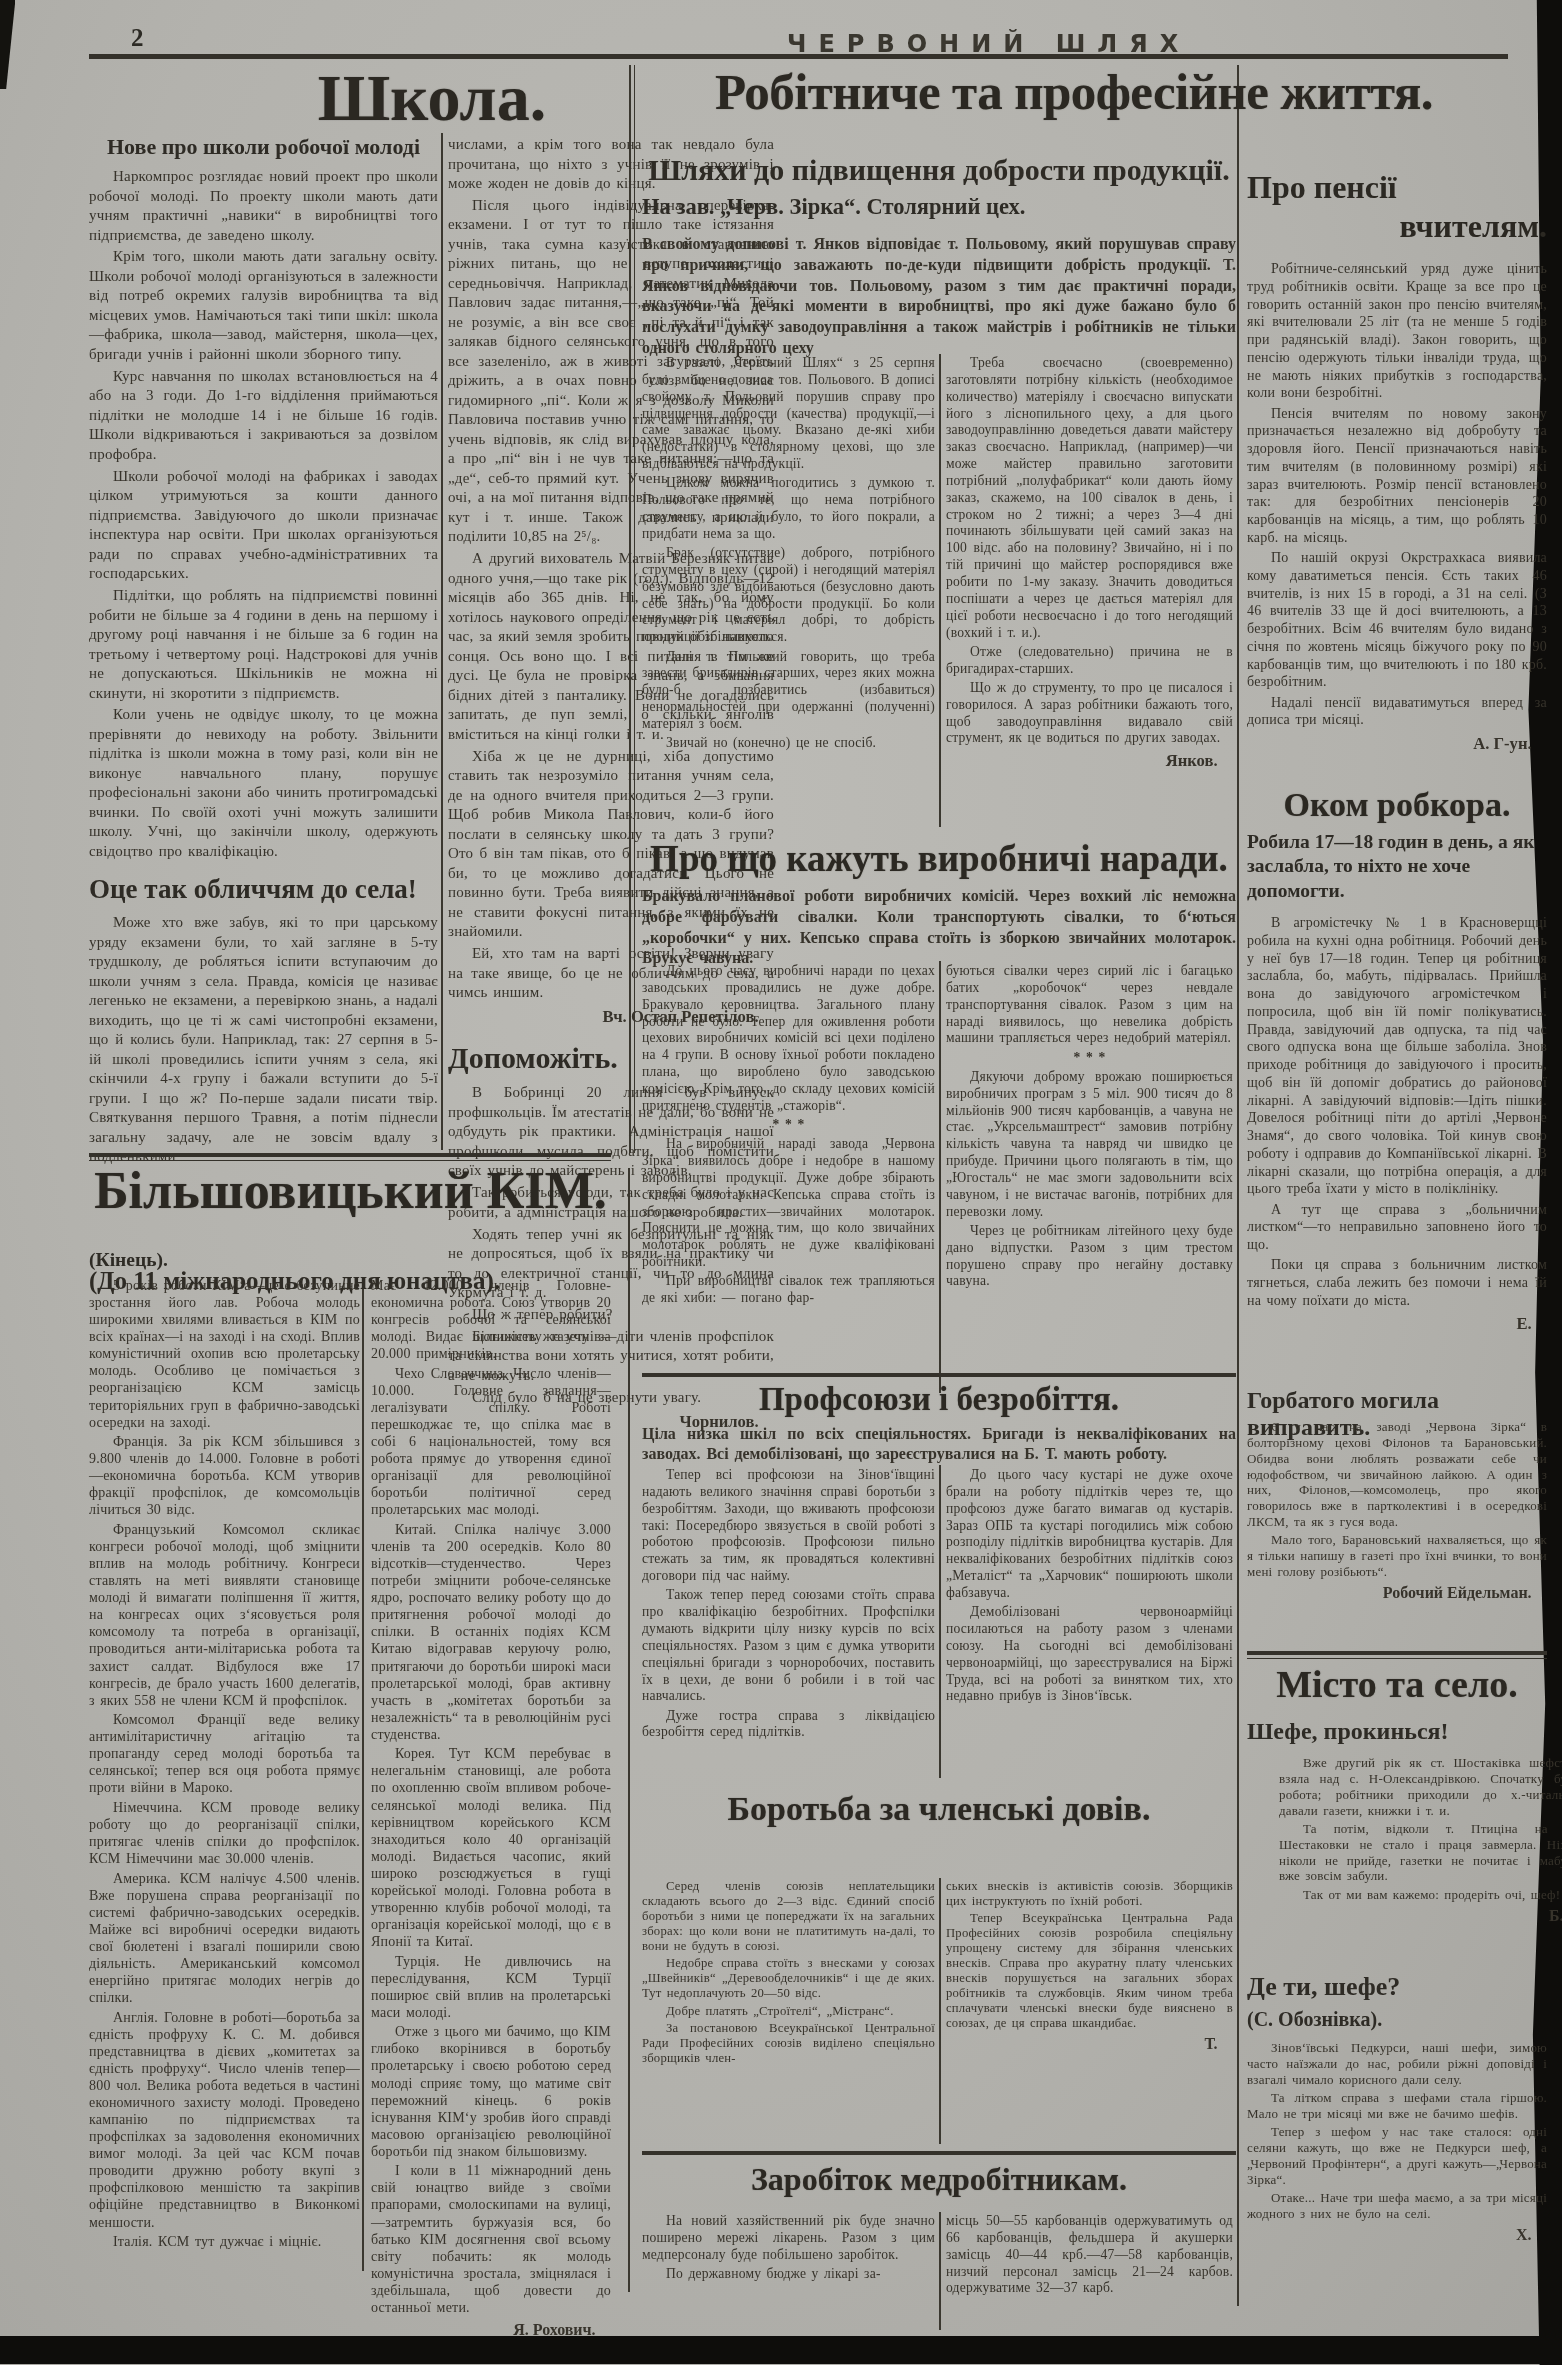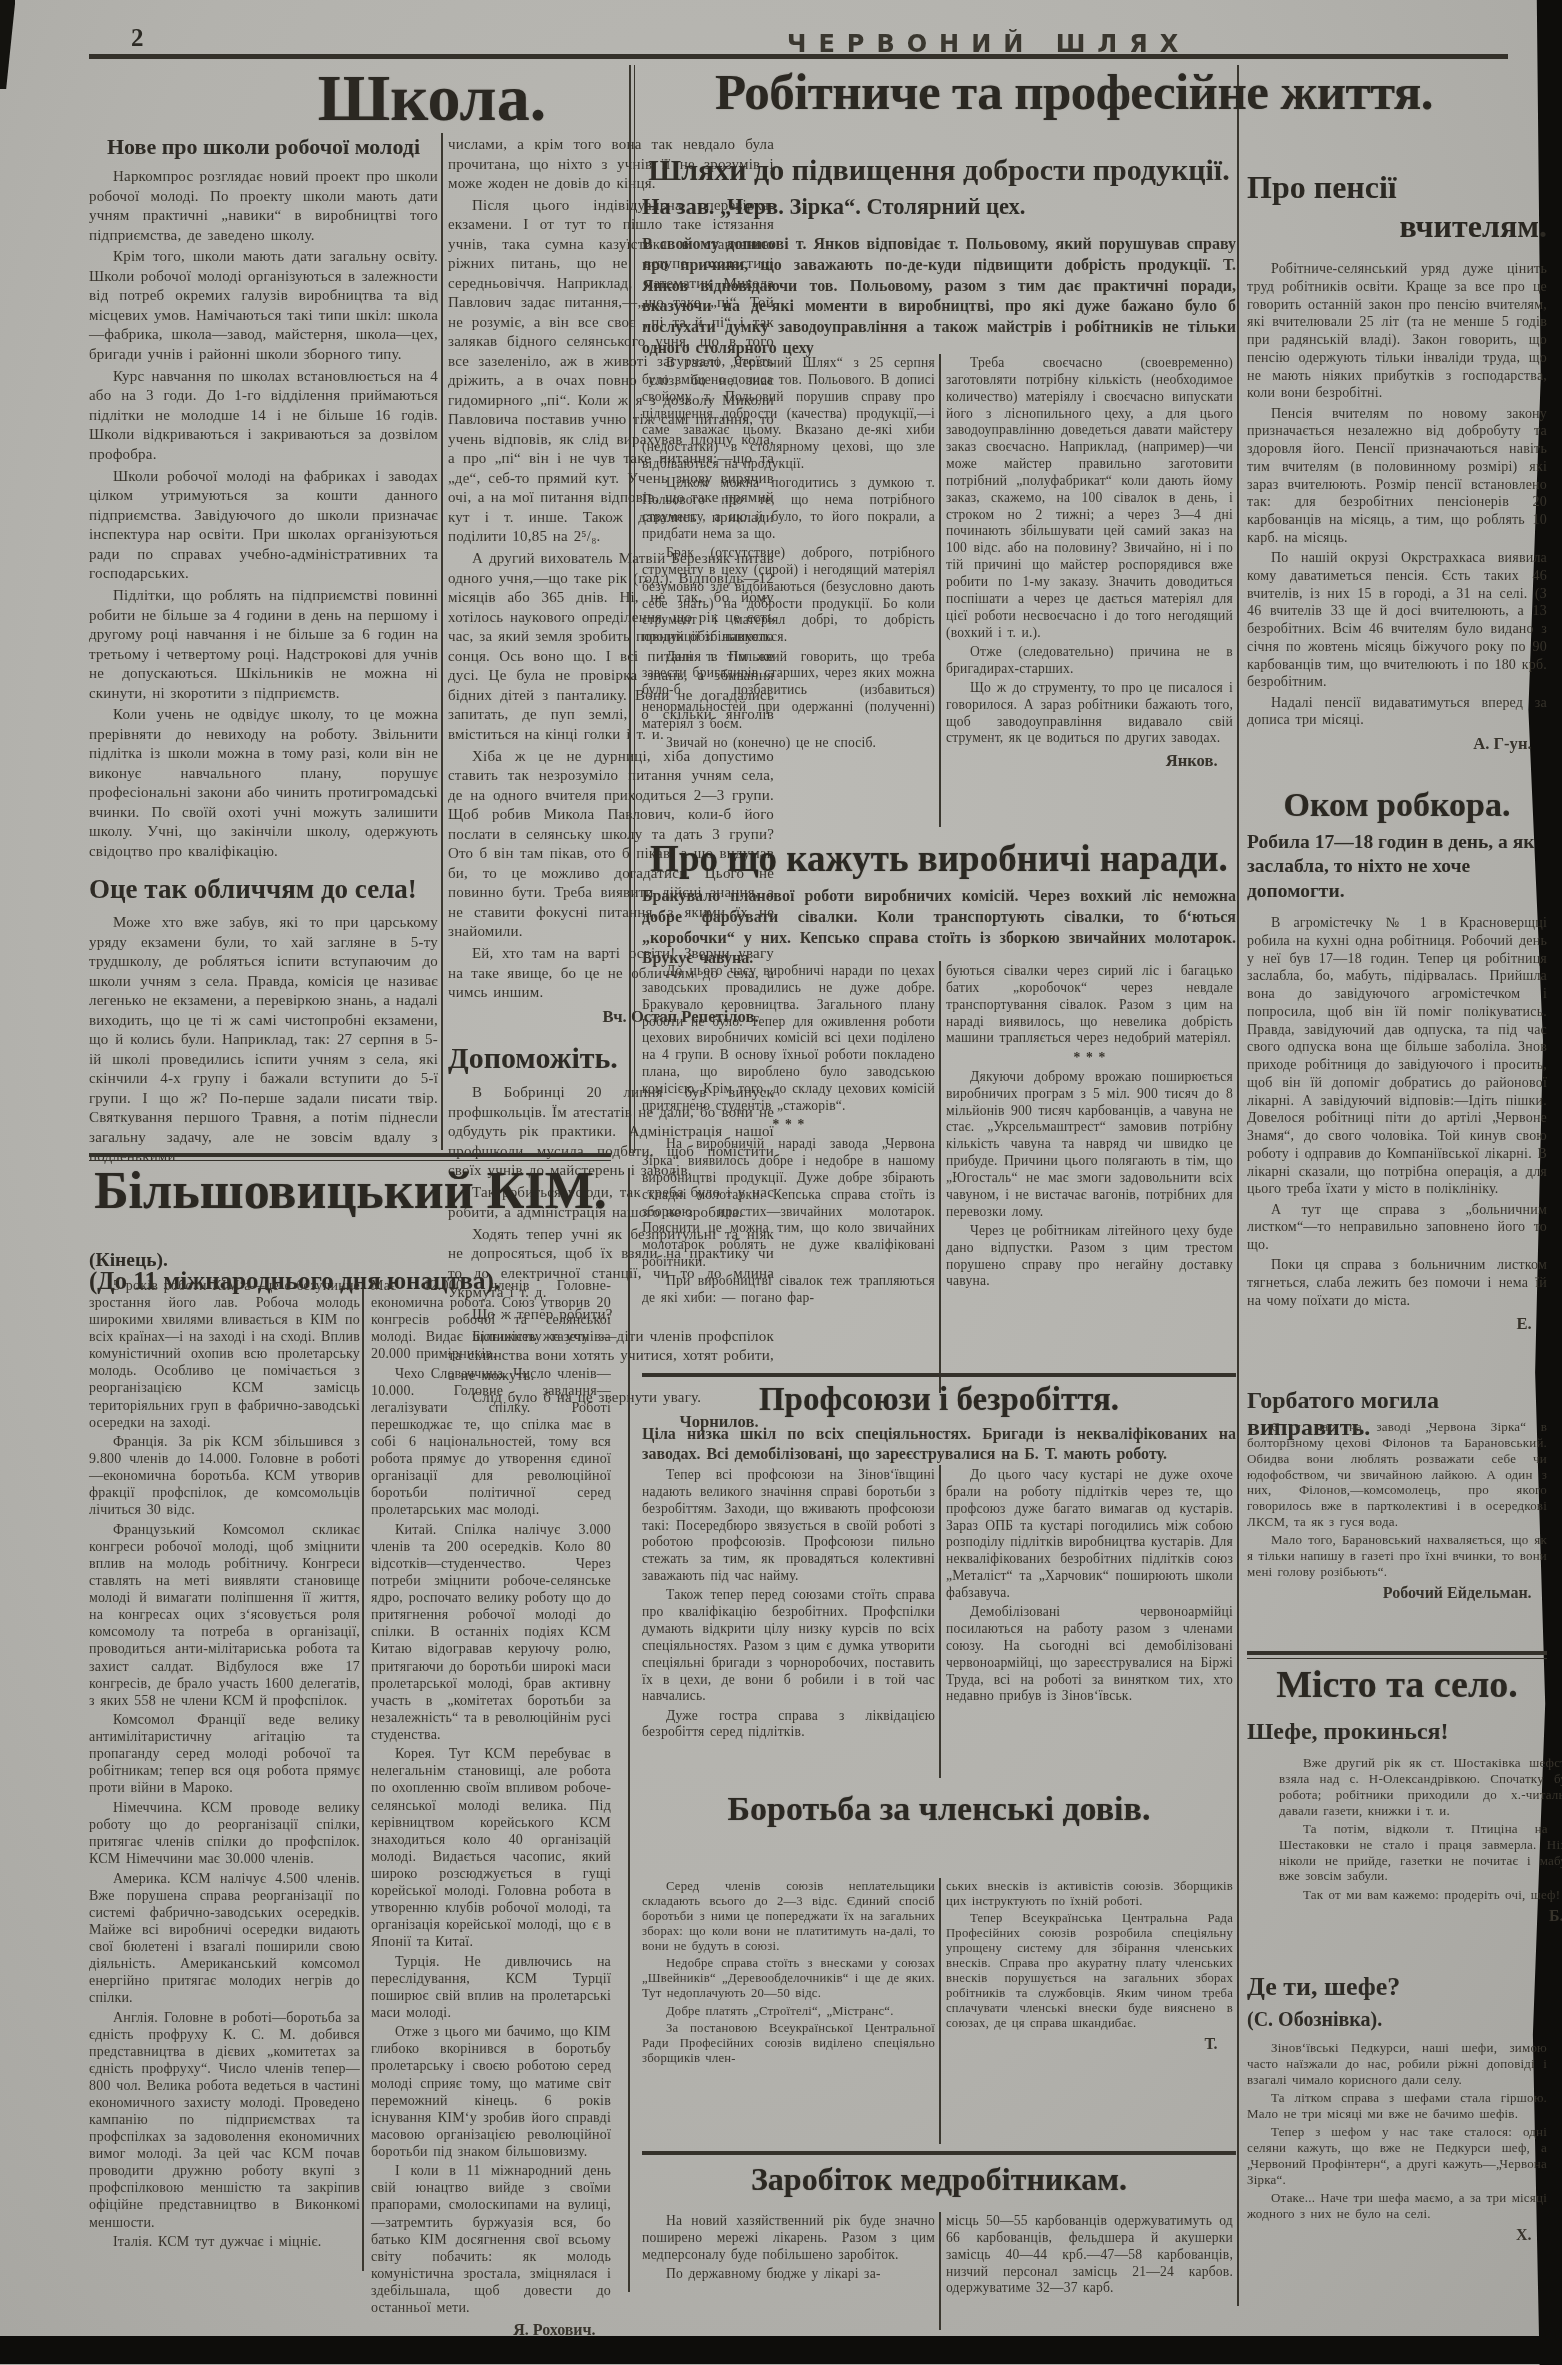--- a/index.html
+++ b/index.html
@@ -102,21 +102,21 @@
 
   <div class="blk rule-double" style="left:89px;top:1153px;width:522px;"></div>
   <div class="blk h-giant" style="left:89px;top:1164px;width:523px;font-size:52px;">Більшовицький КІМ.</div>
   <div class="blk subhead" style="left:89px;top:1231px;width:523px;font-size:25px;margin-top:36px;">(До 11 міжнароднього дня юнацтва).</div>
   <div class="blk subhead" style="left:89px;top:1249px;width:523px;font-size:19.5px;">(Кінець).</div>
 
   <div class="blk col sz-kim" style="left:89px;top:1277px;width:271px;">
     <p>5 років роботи КІМ‘а—це є безупинне зростання його лав. Робоча молодь широкими хвилями вливається в КІМ по всіх країнах—і на заході і на сході. Вплив комуністичний охопив всю пролетарську молодь. Особливо це помічається з реорганізацією КСМ замісць територіяльних груп в фабрично-заводські осередки на заході.</p>
     <p>Франція. За рік КСМ збільшився з 9.800 членів до 14.000. Головне в роботі—економична боротьба. КСМ утворив фракції профспілок, де комсомольців лічиться 30 відс.</p>
     <p>Французький Комсомол скликає конгреси робочої молоді, щоб зміцнити вплив на молодь робітничу. Конгреси ставлять на меті виявляти становище молоді й вимагати поліпшення її життя, на конгресах оцих з‘ясовується роля комсомолу та потреба в організації, проводиться анти-мілітариська робота та захист салдат. Відбулося вже 17 конгресів, де брало участь 1600 делегатів, з яких 558 не члени КСМ й профспілок.</p>
-    <p>Комсомол Франції веде велику антимілітаристичну агітацію та пропаганду серед молоді робочої та робітникам; тепер вся оця робота прямує проти війни в Мароко.</p>
+    <p>Комсомол Франції веде велику антимілітаристичну агітацію та пропаганду серед молоді боротьба та селянської; тепер вся оця робота прямує проти війни в Мароко.</p>
     <p>Німеччина. КСМ проводе велику роботу що до реорганізації спілки, притягає членів спілки до профспілок. КСМ Німеччини має 30.000 членів.</p>
     <p>Америка. КСМ налічує 4.500 членів. Вже порушена справа реорганізації по системі фабрично-заводських осередків. Майже всі виробничі осередки видають свої бюлетені і взагалі поширили свою діяльність. Американський комсомол енергійно притягає молодих негрів до спілки.</p>
     <p>Англія. Головне в роботі—боротьба за єдність профруху К. С. М. добився представництва в дієвих „комитетах за єдність профруху“. Число членів тепер—800 чол. Велика робота ведеться в частині економичного захисту молоді. Проведено кампанію по підприємствах та профспілках за задоволення економичних вимог молоді. За цей час КСМ почав проводити дружню роботу вкупі з профспілковою меншістю та закріпив офіційне представництво в Виконкомі меншости.</p>
     <p>Італія. КСМ тут дужчає і міцніє.</p>
   </div>
   <div class="blk col sz-kim" style="left:371px;top:1277px;width:240px;">
     <p class="noind">Має 12.000 членів Головне-економична робота. Союз утворив 20 конгресів робочої та селянської молоді. Видає щотижневу газету за 20.000 примірників.</p>
     <p>Чехо Словаччина. Число членів—10.000. Головне завдання—легалізувати спілку. Роботі перешкоджає те, що спілка має в собі 6 національностей, тому вся робота прямує до утворення єдиної організації для революційної боротьби політичної серед пролетарських мас молоді.</p>
     <p>Китай. Спілка налічує 3.000 членів та 200 осередків. Коло 80 відсотків—студенчество. Через потреби зміцнити робоче-селянське ядро, роспочато велику роботу що до притягнення робочої молоді до спілки. В останніх подіях КСМ Китаю відогравав керуючу ролю, притягаючи до боротьби широкі маси пролетарської молоді, брав активну участь в „комітетах боротьби за незалежність“ та в революційнім русі студенства.</p>
     <p>Корея. Тут КСМ перебуває в нелегальнім становищі, але робота по охопленню своїм впливом робоче-селянської молоді велика. Під керівництвом корейського КСМ знаходиться коло 40 організацій молоді. Видається часопис, який широко розсюджується в гущі корейської молоді. Головна робота в утворенню клубів робочої молоді, та організація корейської молоді, що є в Японії та Китаї.</p>
@@ -158,21 +158,21 @@
     <p class="noind">буються сівалки через сирий ліс і багацько батих „коробочок“ через невдале транспортування сівалок. Разом з цим на нараді виявилось, що невелика добрість машини трапляється через недобрий матеріял.</p>
     <p class="stars">*  *  *</p>
     <p>Дякуючи доброму врожаю поширюється виробничих програм з 5 міл. 900 тисяч до 8 мільйонів 900 тисяч карбованців, а чавуна не стає. „Укрсельмаштрест“ замовив потрібну кількість чавуна та навряд чи швидко це прибуде. Причини цього полягають в тім, що „Югосталь“ не має змоги задовольнити всіх чавуном, і не вистачає вагонів, потрібних для перевозки лому.</p>
     <p>Через це робітникам літейного цеху буде дано відпустки. Разом з цим трестом порушено справу про негайну доставку чавуна.</p>
   </div>
 
   <div class="blk rule-h" style="left:642px;top:1373px;width:594px;height:3.5px;"></div>
   <div class="blk h-giant" style="left:642px;top:1383px;width:594px;font-size:33px;">Профсоюзи і безробіття.</div>
   <div class="blk lead sz-rob" style="left:642px;top:1424px;width:594px;font-size:16px;line-height:1.25;">Ціла низка шкіл по всіх спеціяльностях. Бригади із некваліфікованих на заводах. Всі демобілізовані, що зареєструвалися на Б. Т. мають роботу.</div>
   <div class="blk col sz-rob" style="left:642px;top:1467px;width:293px;">
-    <p>Тепер всі профсоюзи на Зінов‘ївщині надають великого значіння справі боротьби з безробіттям. Заходи, що вживають профсоюзи такі: Посередбюро звязується в своїй роботі з роботою профсоюзів. Профсоюзи пильно стежать за тим, як провадяться колективні заважають під час найму.</p>
+    <p>Тепер всі профсоюзи на Зінов‘ївщині надають великого значіння справі боротьби з безробіттям. Заходи, що вживають профсоюзи такі: Посередбюро звязується в своїй роботі з роботою профсоюзів. Профсоюзи пильно стежать за тим, як провадяться колективні договори під час найму.</p>
     <p>Також тепер перед союзами стоїть справа про кваліфікацію безробітних. Профспілки думають відкрити цілу низку курсів по всіх спеціяльностях. Разом з цим є думка утворити спеціяльні бригади з чорноробочих, поставить їх в цехи, де вони б робили і в той час навчались.</p>
     <p>Дуже гостра справа з ліквідацією безробіття серед підлітків.</p>
   </div>
   <div class="blk col sz-rob" style="left:946px;top:1467px;width:287px;">
     <p>До цього часу кустарі не дуже охоче брали на роботу підлітків через те, що профсоюз дуже багато вимагав од кустарів. Зараз ОПБ та кустарі погодились між собою розподілу підлітків виробництва кустарів. Для некваліфікованих безробітних підлітків союз „Металіст“ та „Харчовик“ поширюють школи фабзавуча.</p>
     <p>Демобілізовані червоноармійці посилаються на работу разом з членами союзу. На сьогодні всі демобілізовані червоноармійці, що зареєструвалися на Біржі Труда, всі на роботі за винятком тих, хто недавно прибув із Зінов‘ївськ.</p>
   </div>
 
   <div class="blk h-giant" style="left:642px;top:1792px;width:594px;font-size:34px;">Боротьба за членські довів.</div>
   <div class="blk col sz-rob" style="left:642px;top:1879px;width:293px;font-size:12.7px;line-height:1.18;">

